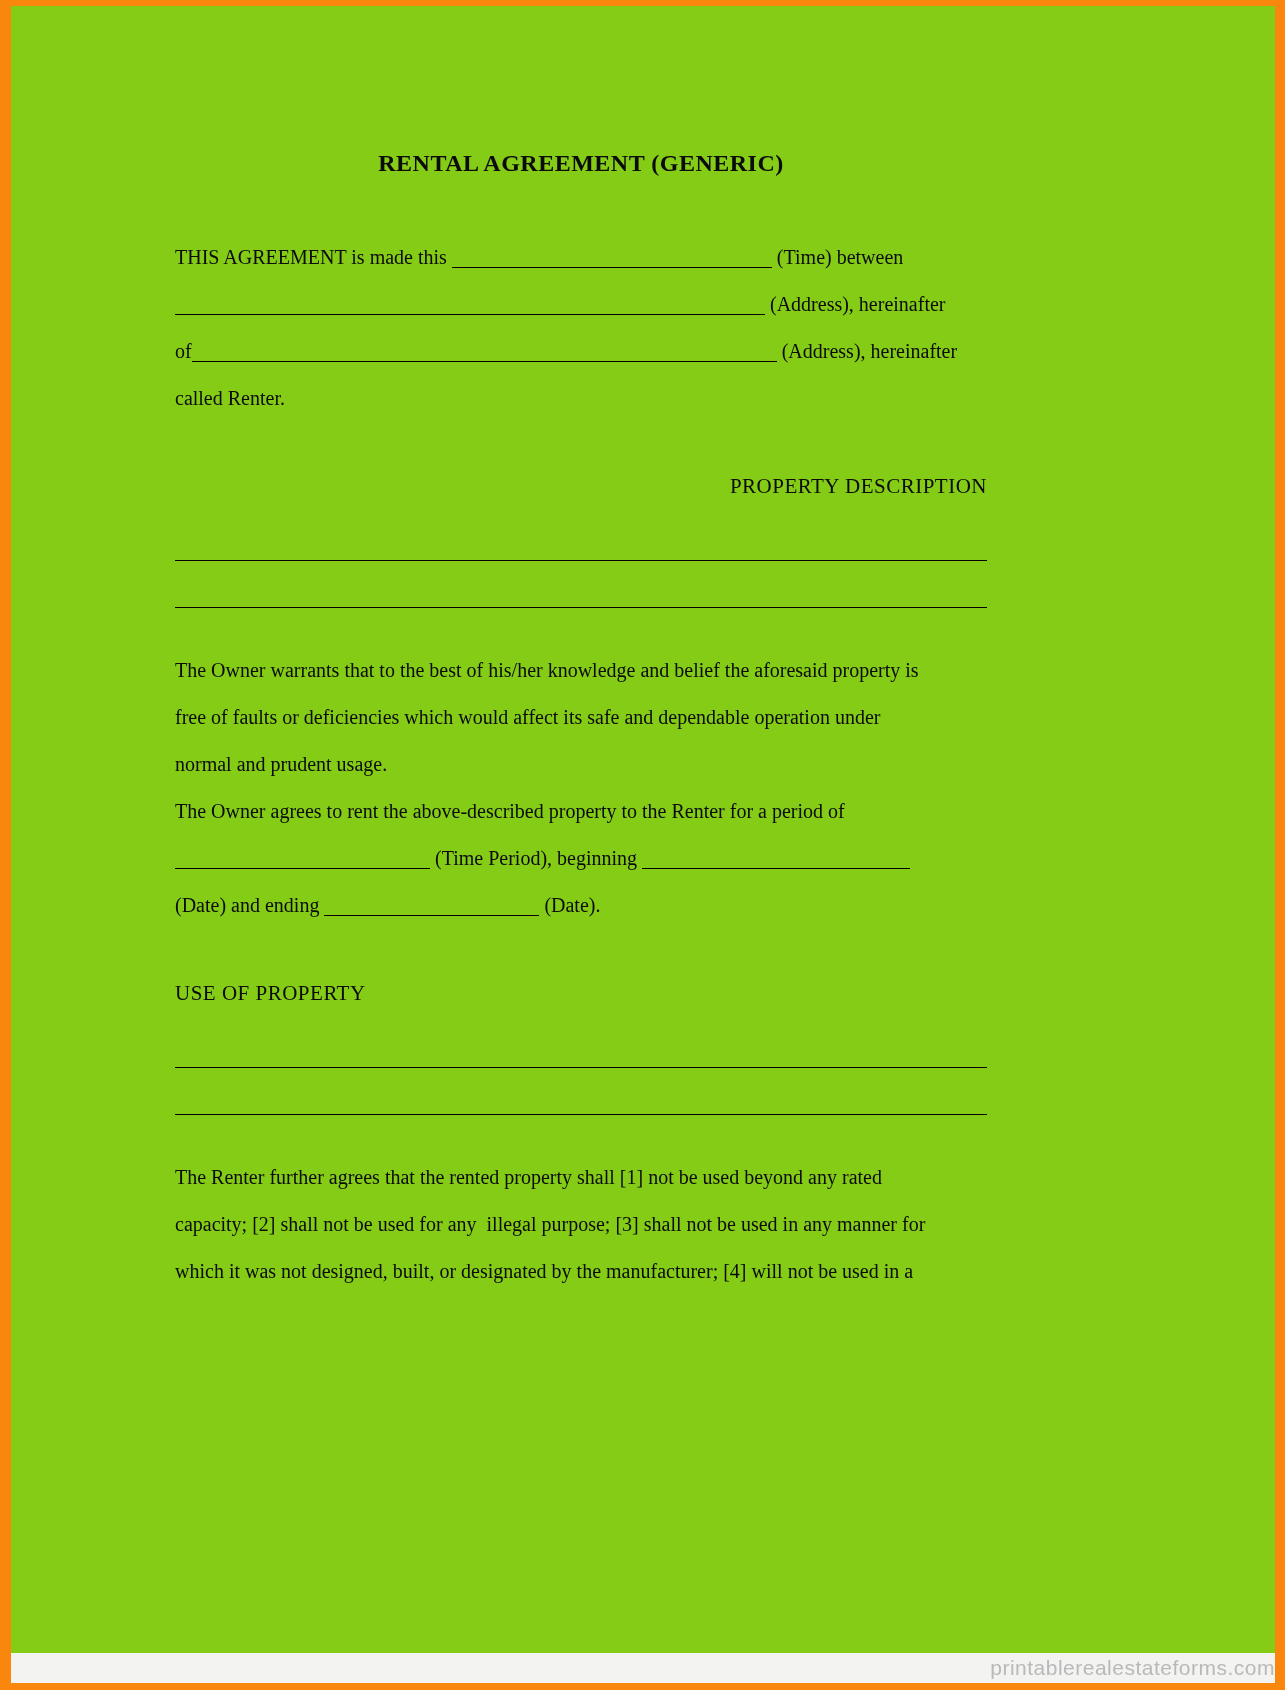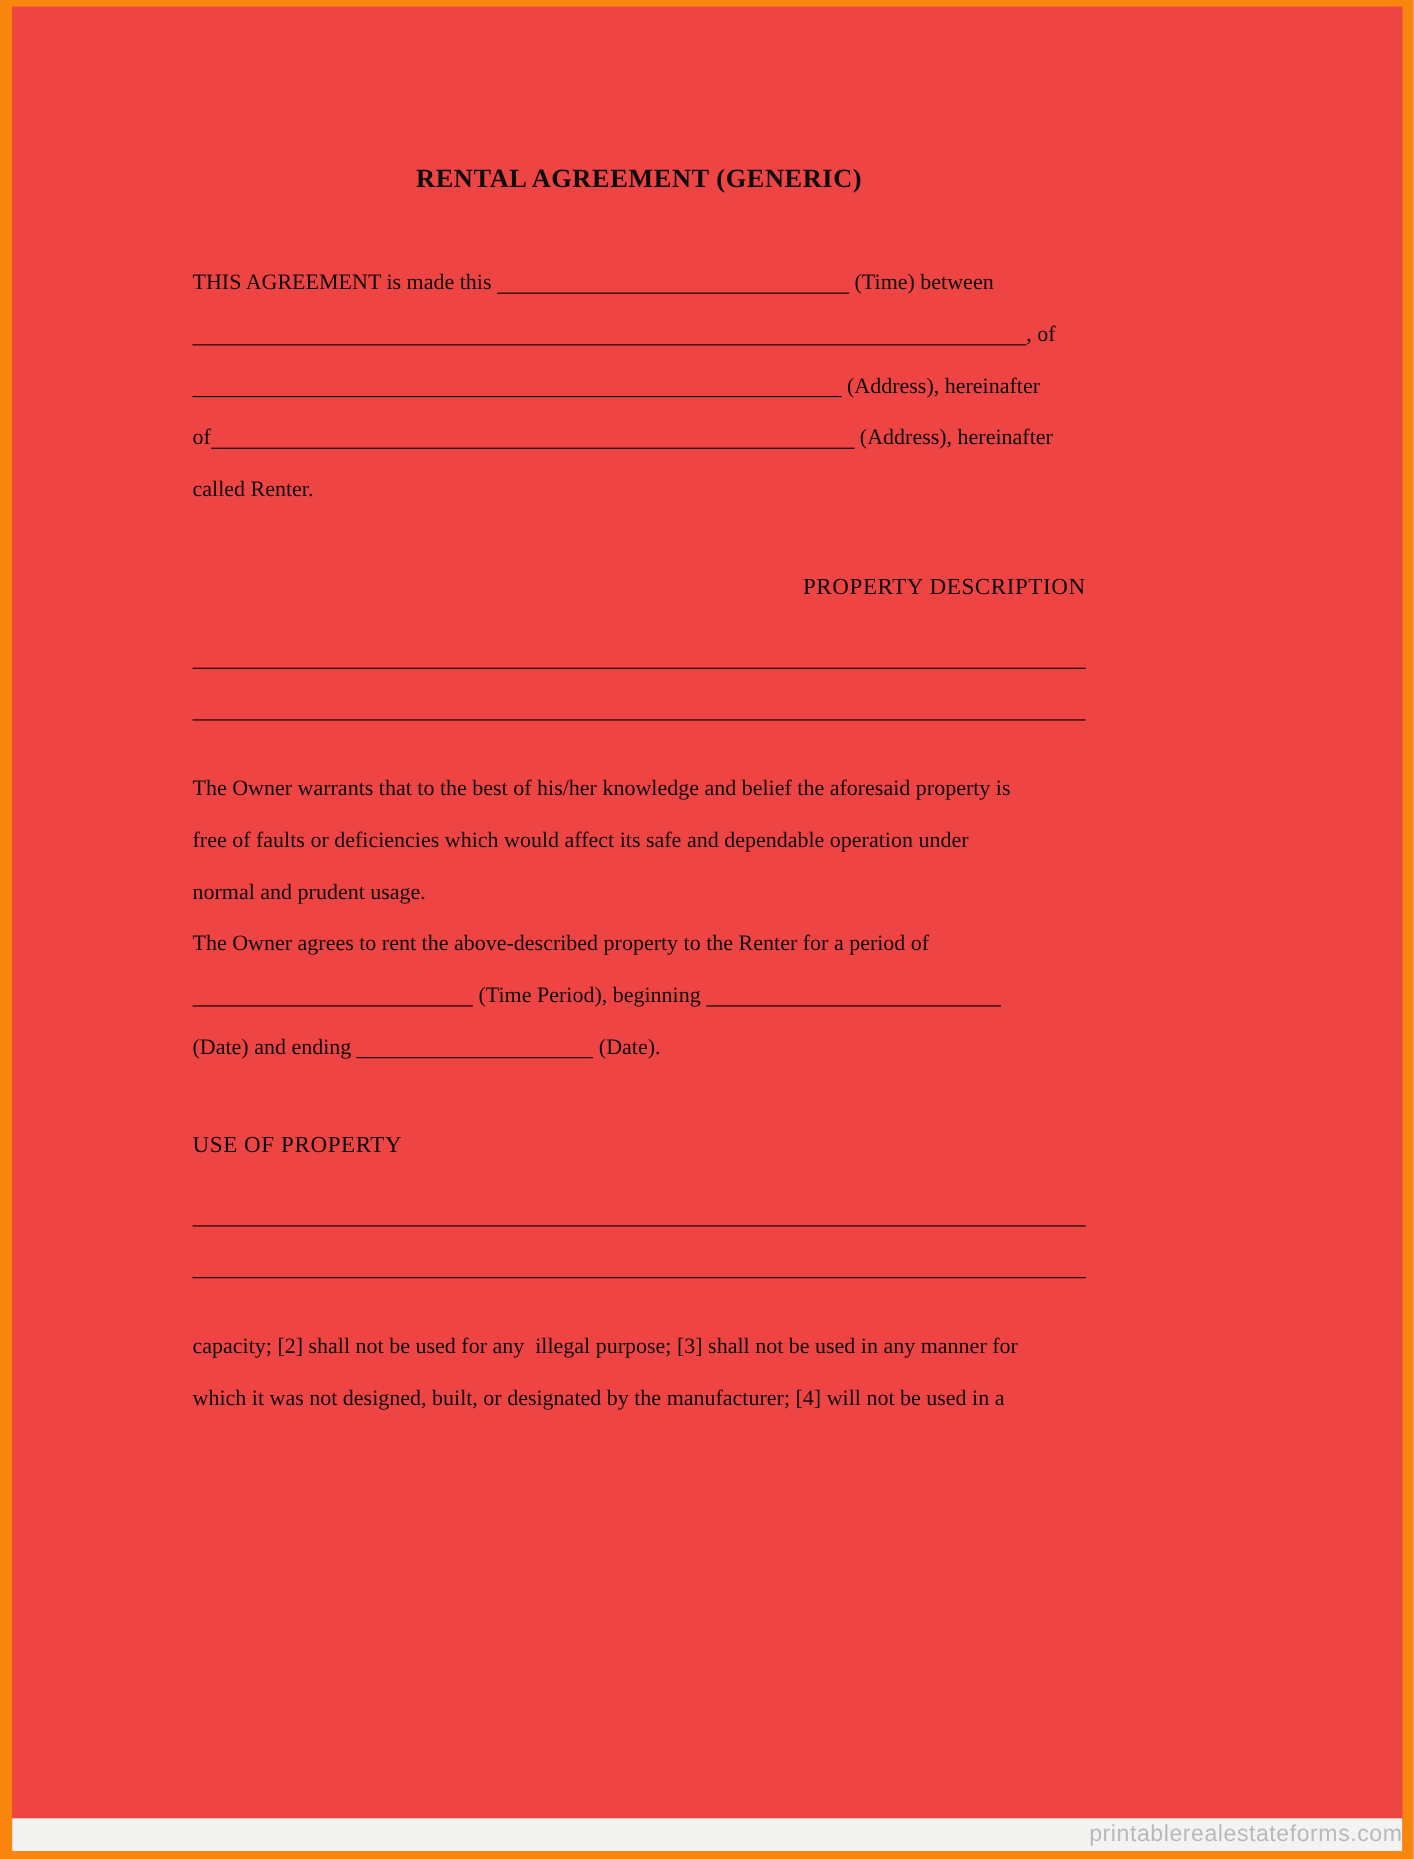--- a/index.html
+++ b/index.html
@@ -5,21 +5,21 @@
   * { margin: 0; padding: 0; box-sizing: border-box; }
   html, body { background: #ffffff; }
   body {
     width: 1285px; height: 1690px;
     font-family: "Liberation Serif", "DejaVu Serif", serif;
     color: #0b0b0b;
   }
   .frame {
     position: relative;
     width: 1285px; height: 1690px;
-    background: #ef4444;
+    background: #84cc16;
     border-style: solid;
     border-color: #F9870E;
     border-width: 6px 10px 7px 11px;
     overflow: hidden;
   }
   .doc {
     margin-left: 164px;
     width: 812px;
     padding-top: 134px;
     font-size: 20px;
@@ -76,21 +76,20 @@
 </style>
 </head>
 <body>
 
 <div class="frame">
   <div class="doc">
     <div>
         <div class="doc-title" style="margin-top: 0px;">RENTAL AGREEMENT (GENERIC)</div>
         <div class="para" style="margin-top: 47px;">
           <div class="line"><span>THIS AGREEMENT is made this </span><span class="blank" style="width: 320px;"></span><span> (Time) between</span></div>
-          <div class="line"><span class="blank" style="width: 758px;"></span><span>, of</span></div>
           <div class="line"><span class="blank" style="width: 590px;"></span><span> (Address), hereinafter</span></div>
           <div class="line"><span>of</span><span class="blank" style="width: 585px;"></span><span> (Address), hereinafter</span></div>
           <div class="line"><span>called Renter.</span></div>
         </div>
         <div class="heading" style="margin-top: 41px; text-align: right;">PROPERTY DESCRIPTION</div>
         <div class="rule" style="margin-top: 13px;">
           <div class="rule-line"></div>
         </div>
         <div class="rule" style="margin-top: 0px;">
           <div class="rule-line"></div>
@@ -106,20 +105,21 @@
           <div class="line"><span>(Date) and ending </span><span class="blank" style="width: 215px;"></span><span> (Date).</span></div>
         </div>
         <div class="heading" style="margin-top: 41px;">USE OF PROPERTY</div>
         <div class="rule" style="margin-top: 13px;">
           <div class="rule-line"></div>
         </div>
         <div class="rule" style="margin-top: 0px;">
           <div class="rule-line"></div>
         </div>
         <div class="para" style="margin-top: 30px;">
+          <div class="line"><span>The Renter further agrees that the rented property shall [1] not be used beyond any rated</span></div>
           <div class="line"><span>capacity; [2] shall not be used for any  illegal purpose; [3] shall not be used in any manner for</span></div>
           <div class="line"><span>which it was not designed, built, or designated by the manufacturer; [4] will not be used in a</span></div>
         </div>
       </div>
   </div>
   <div class="footer-bar">
     <span class="footer-site">printablerealestateforms.com</span>
   </div>
 </div>
 

